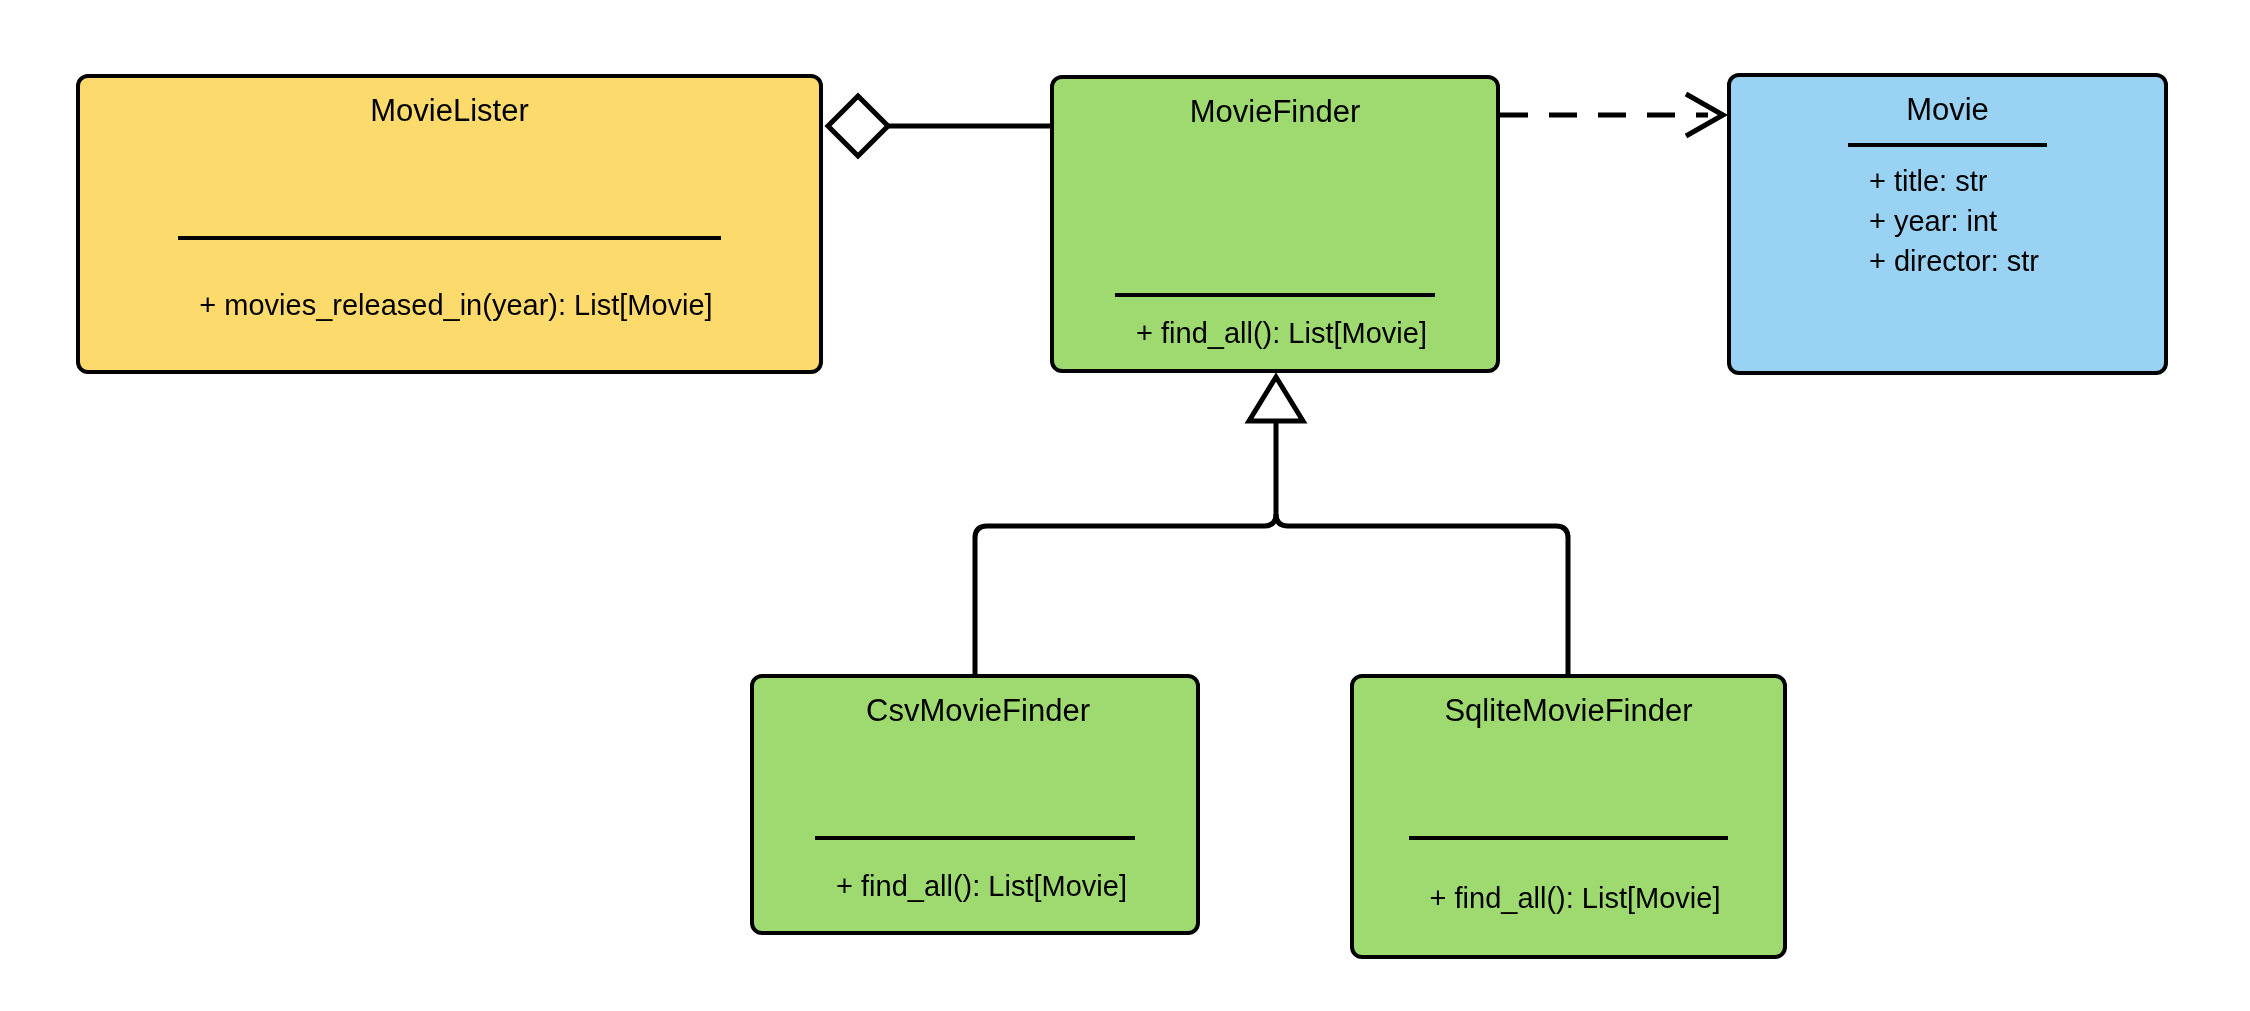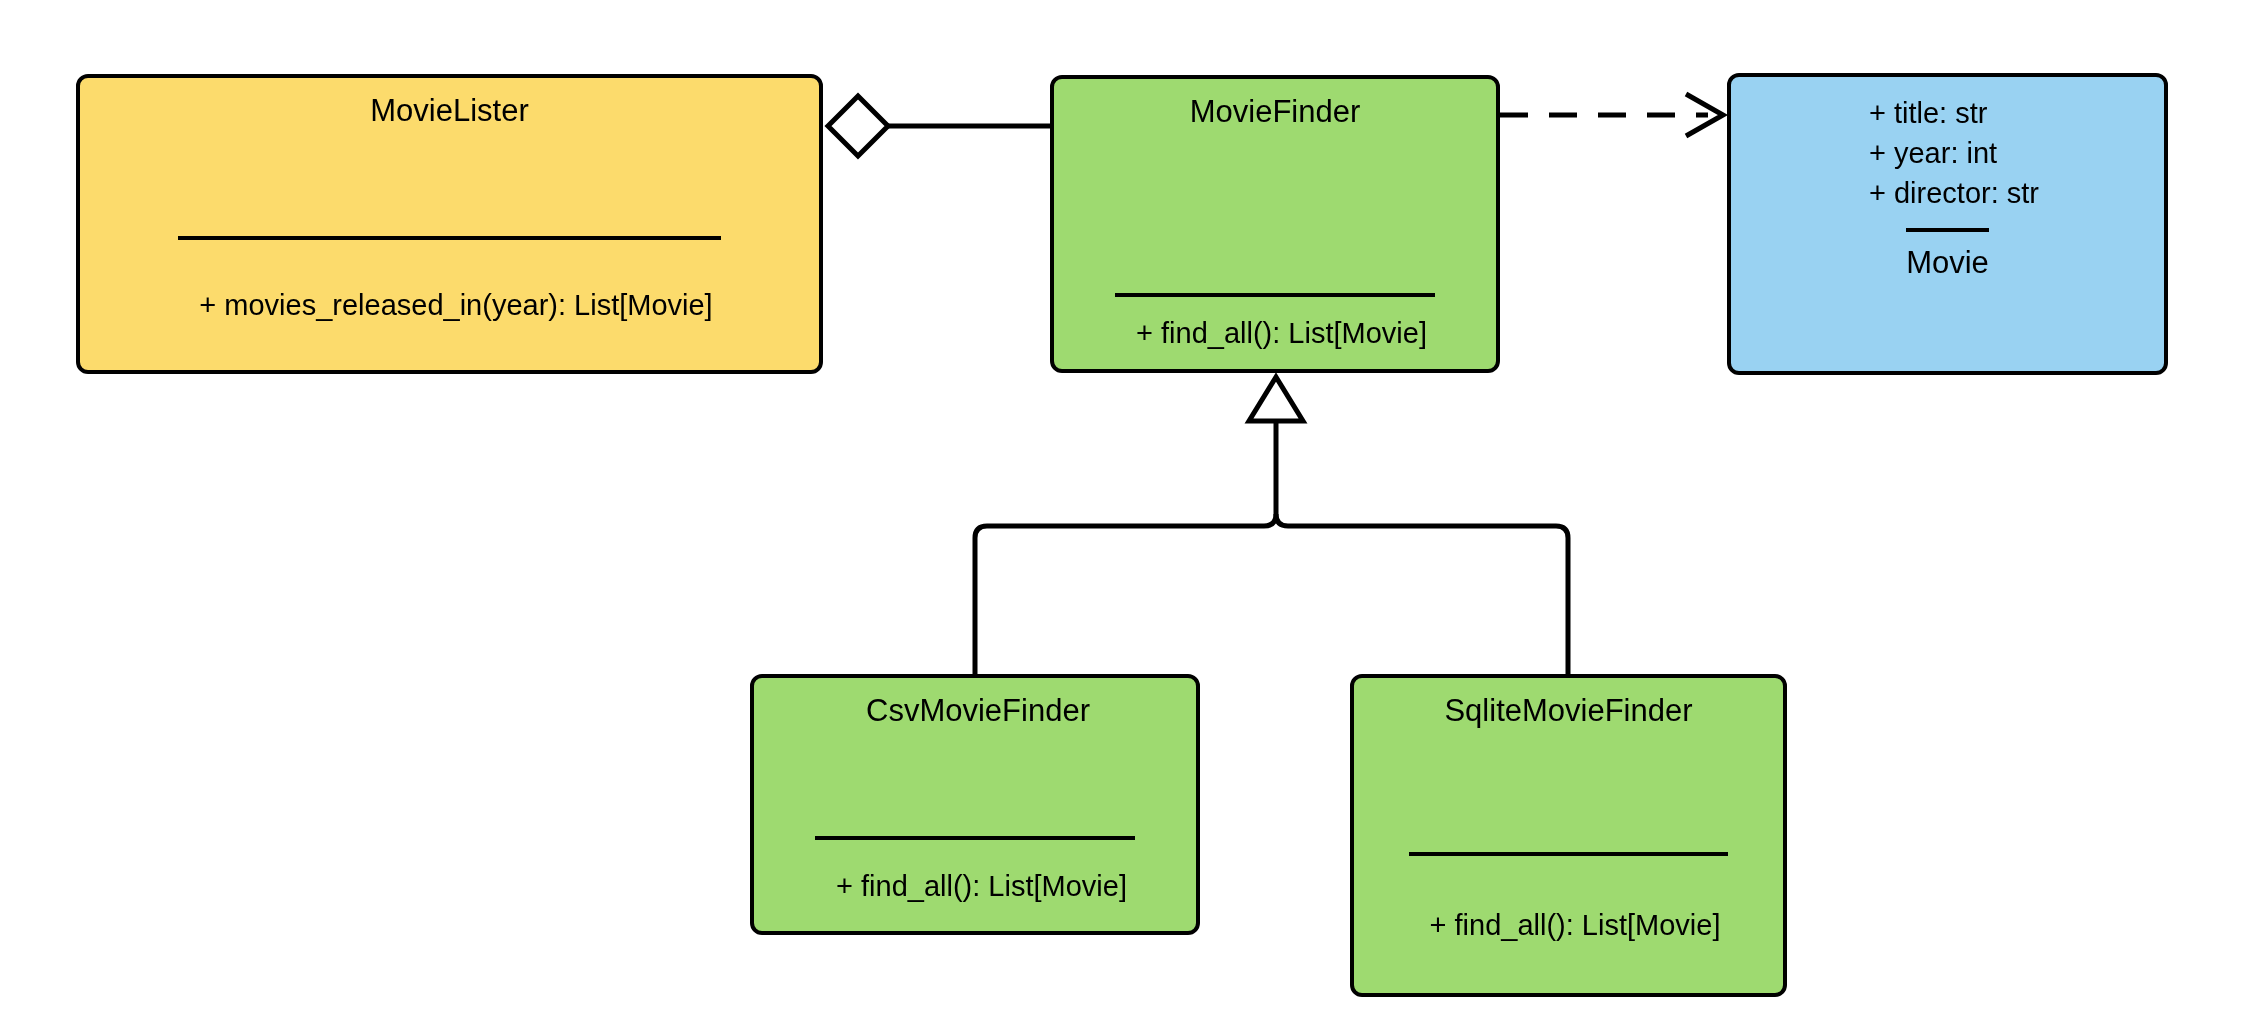--- a/index.html
+++ b/index.html
@@ -63,21 +63,21 @@
   #movie { left: 1727px; top: 73px; width: 441px; height: 302px; }
   #movie .sec-title { height: 66px; }
   #movie .sec-mid   { height: 151px; }
 
   
   #csvMovieFinder { left: 750px; top: 674px; width: 450px; height: 261px; }
   #csvMovieFinder .sec-title { height: 66px; margin-left: 6px; }
   #csvMovieFinder .sec-mid   { height: 92px; }
 
   
-  #sqliteMovieFinder { left: 1350px; top: 674px; width: 437px; height: 323px; gap: 8px; }
+  #sqliteMovieFinder { left: 1350px; top: 674px; width: 437px; height: 285px; }
   #sqliteMovieFinder .sec-title { height: 66px; }
   #sqliteMovieFinder .sec-mid   { height: 92px; }
 
   .stroke { stroke: #000000; stroke-width: 5; }
 </style>
 </head>
 <body>
 
 <div class="canvas">
 
@@ -105,26 +105,26 @@
 
   <div class="uml-box" id="movieFinder" style="background: rgb(158, 218, 112);">
     <div class="sec sec-title">MovieFinder</div>
     <div class="sec sec-mid"></div>
     <div class="sec sec-bottom members">
       <div class="member">+ find_all(): List[Movie]</div>
     </div>
   </div>
 
   <div class="uml-box" id="movie" style="background: rgb(153, 210, 242);">
+    <div class="sec sec-title">Movie</div>
     <div class="sec sec-mid members">
       <div class="member">+ title: str</div>
       <div class="member">+ year: int</div>
       <div class="member">+ director: str</div>
     </div>
-    <div class="sec sec-title">Movie</div>
     <div class="sec sec-bottom"></div>
   </div>
 
   <div class="uml-box" id="csvMovieFinder" style="background: rgb(158, 218, 112);">
     <div class="sec sec-title">CsvMovieFinder</div>
     <div class="sec sec-mid"></div>
     <div class="sec sec-bottom members">
       <div class="member">+ find_all(): List[Movie]</div>
     </div>
   </div>

